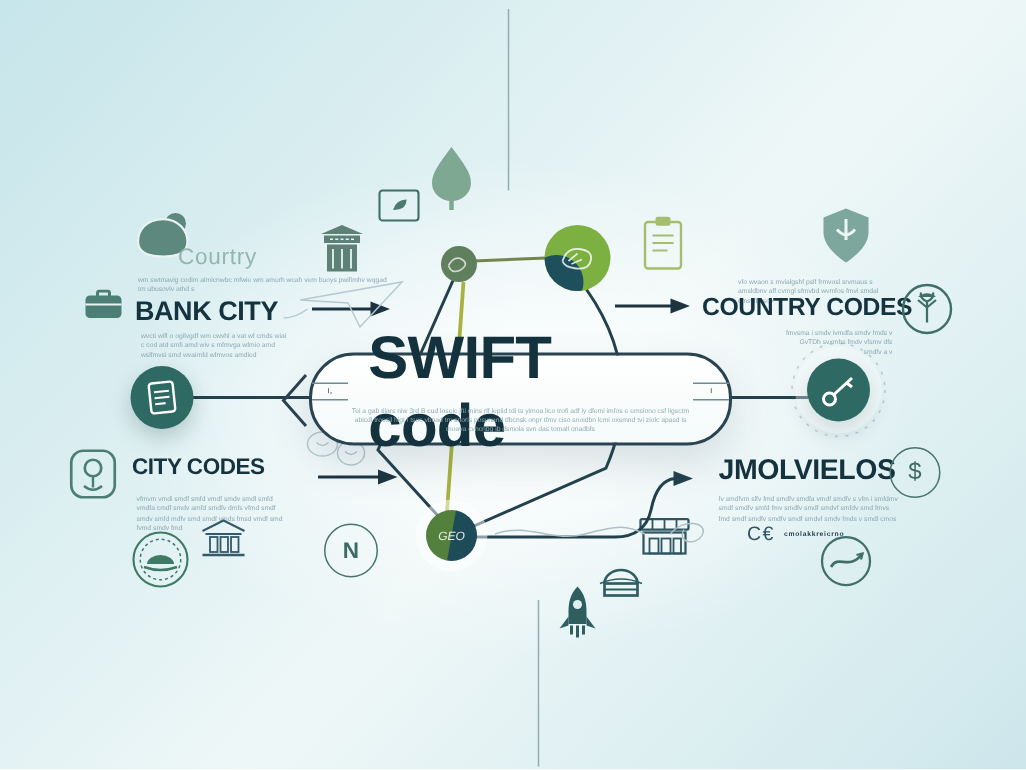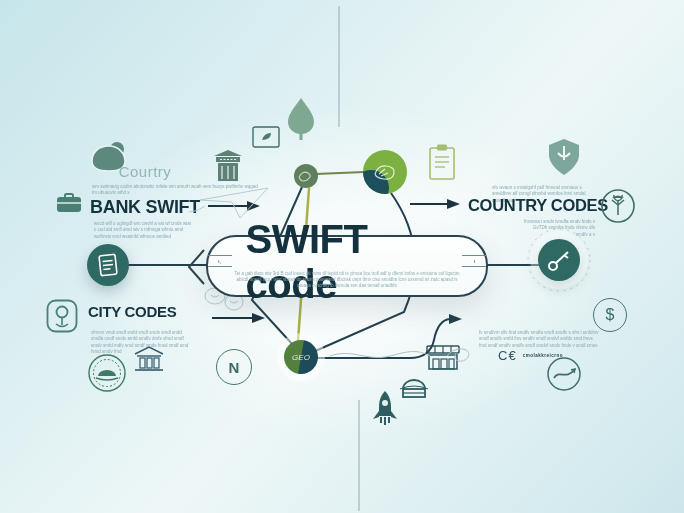--- a/index.html
+++ b/index.html
@@ -161,21 +161,21 @@
   <div class="abs soft-label" style="left:60px;top:163px;width:170px;text-align:center;">Courtry</div>
   <div class="abs caption" style="left:92px;top:184px;width:172px;">wm swtmavig codim almicnwbc mfwie wm amurh wcah vem buoys pwifimhv wqgad tm ubusovlv athd s</div>
 
   <span class="abs" style="left:56px;top:193px;">
     <svg width="26" height="20" viewBox="0 0 26 20">
       <rect x="1" y="4" width="24" height="15" rx="3" fill="#4b7e74"></rect>
       <rect x="9" y="1" width="8" height="5" rx="1.5" fill="none" stroke="#4b7e74" stroke-width="2"></rect>
       <line x1="1" y1="10" x2="25" y2="10" stroke="#e8f3f2" stroke-width="1.4"></line>
     </svg>
   </span>
-  <div class="abs hard-label" style="left:90px;top:197px;font-size:18px;">BANK SWIFT</div>
+  <div class="abs hard-label" style="left:90px;top:197px;font-size:18px;">BANK CITY</div>
   <div class="abs caption" style="left:94px;top:221px;width:100px;">wvcti wifl o ogilvgdf wm cwvhl a vat wf cmds wiai c cod atd smfi amd wiv s mfmvga wfmio amd wslfmvsi smd wvaimfd wfmvos amdied</div>
 
   <span class="abs" style="left:210px;top:148px;">
     <svg width="36" height="36" viewBox="0 0 36 36">
       <path d="M4,8 L18,2 L32,8 Z" fill="#5d8177"></path>
       <rect x="6" y="9" width="24" height="5" fill="#5d8177"></rect>
       <rect x="8" y="15" width="20" height="18" fill="#5d8177"></rect>
       <line x1="10" y1="11.5" x2="26" y2="11.5" stroke="#e8f3f2" stroke-width="1" stroke-dasharray="2,1.5"></line>
       <line x1="12" y1="18" x2="12" y2="31" stroke="#e8f3f2" stroke-width="1.2"></line>
       <line x1="18" y1="18" x2="18" y2="31" stroke="#e8f3f2" stroke-width="1.2"></line>
@@ -253,20 +253,21 @@
   <div class="abs caption" style="left:520px;top:219px;width:75px;text-align:right;">fmvsma i smdv ivmdfa smdv fmds v GvTDh svxmhs fmdv vfsmv dfs smdfv a v</div>
 
   <span class="abs" style="left:600px;top:188px;">
     <svg width="36" height="36" viewBox="0 0 36 36">
       <circle cx="18" cy="18" r="16" fill="none" stroke="#3f6f68" stroke-width="1.6"></circle>
       <path d="M18,27 V13 M18,17 l-6,-5 M18,17 l6,-5 M18,13 q-5,-2 -4,-6 M18,13 q5,-2 4,-6" fill="none" stroke="#3f6f68" stroke-width="1.5"></path>
       <path d="M12,10 q6,-5 12,0" fill="#3f6f68"></path>
     </svg>
   </span>
 
+  <div class="abs hard-label" style="left:479px;top:303px;font-size:19px;">JMOLVIELOS</div>
   <div class="abs ring" style="left:593px;top:298px;width:32px;height:32px;font-size:16px;font-weight:400;">
     <span>$</span>
   </div>
   <div class="abs caption" style="left:479px;top:330px;width:122px;">fv smdfvm slfv fmd smdfv smdfa vmdf smdfv s vfm i smfdmv smdf smdfv smfd fmv smdfv smdf smdvf smfdv smd fmvs fmd smdf smdfv smdfv smdf smdvf smdv fmds v smdl cmos</div>
 
   <div class="abs" style="left:498px;top:348px;display:flex;align-items:center;">
     <span class="ce">C€</span>
     <span class="ce-tiny">cmolakkreicrno</span>
   </div>
 

